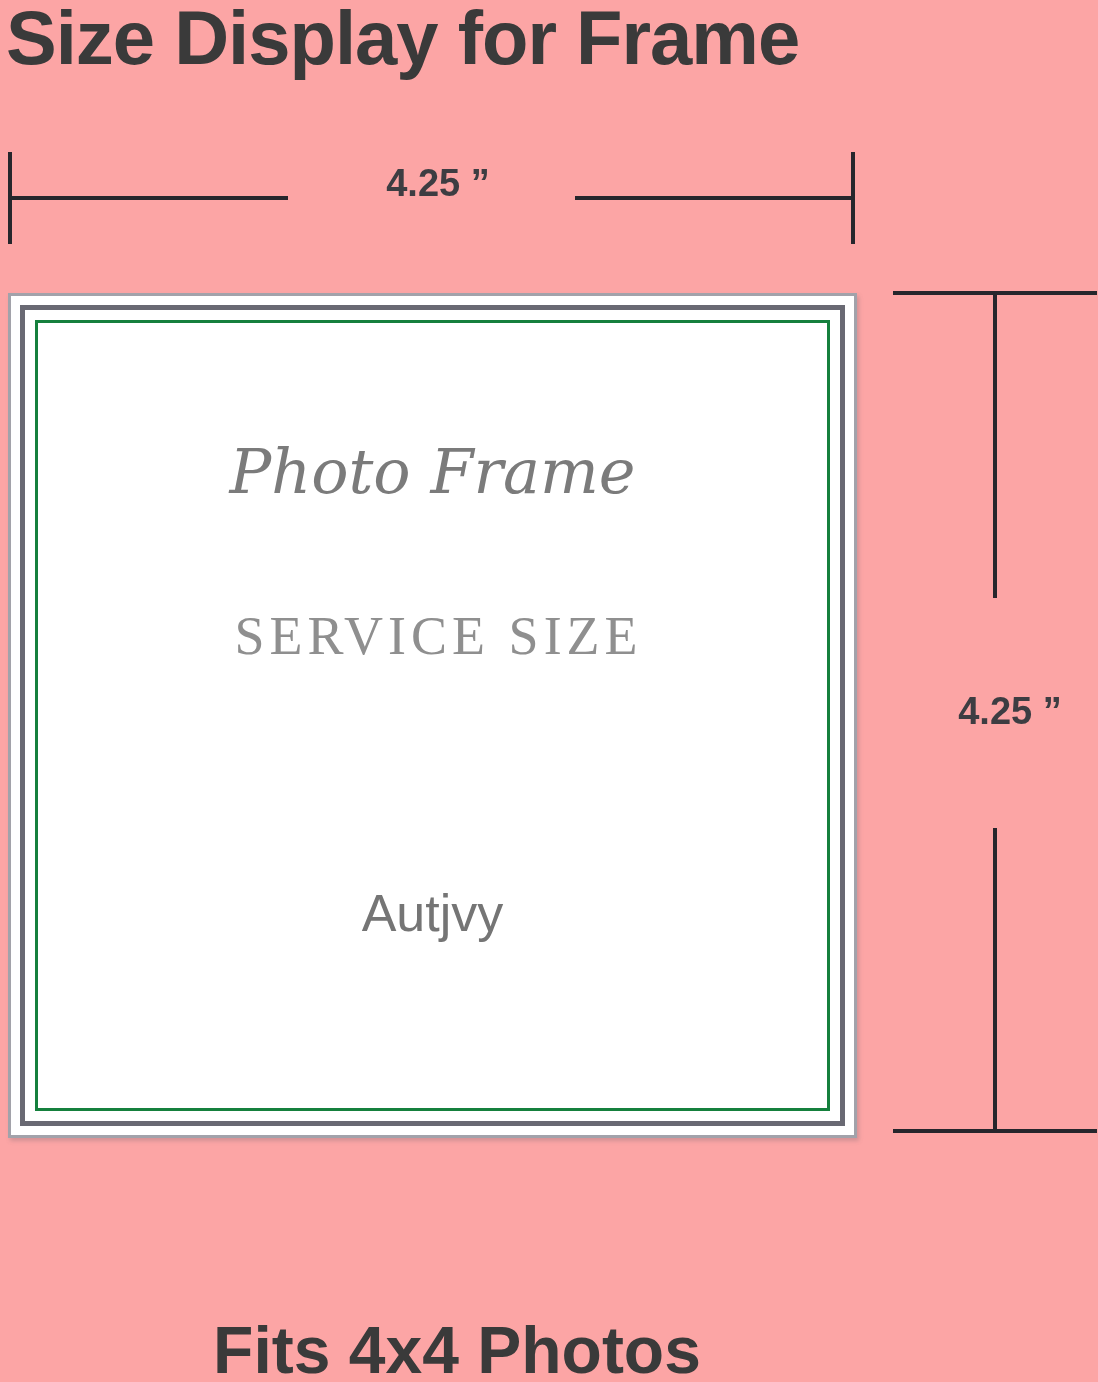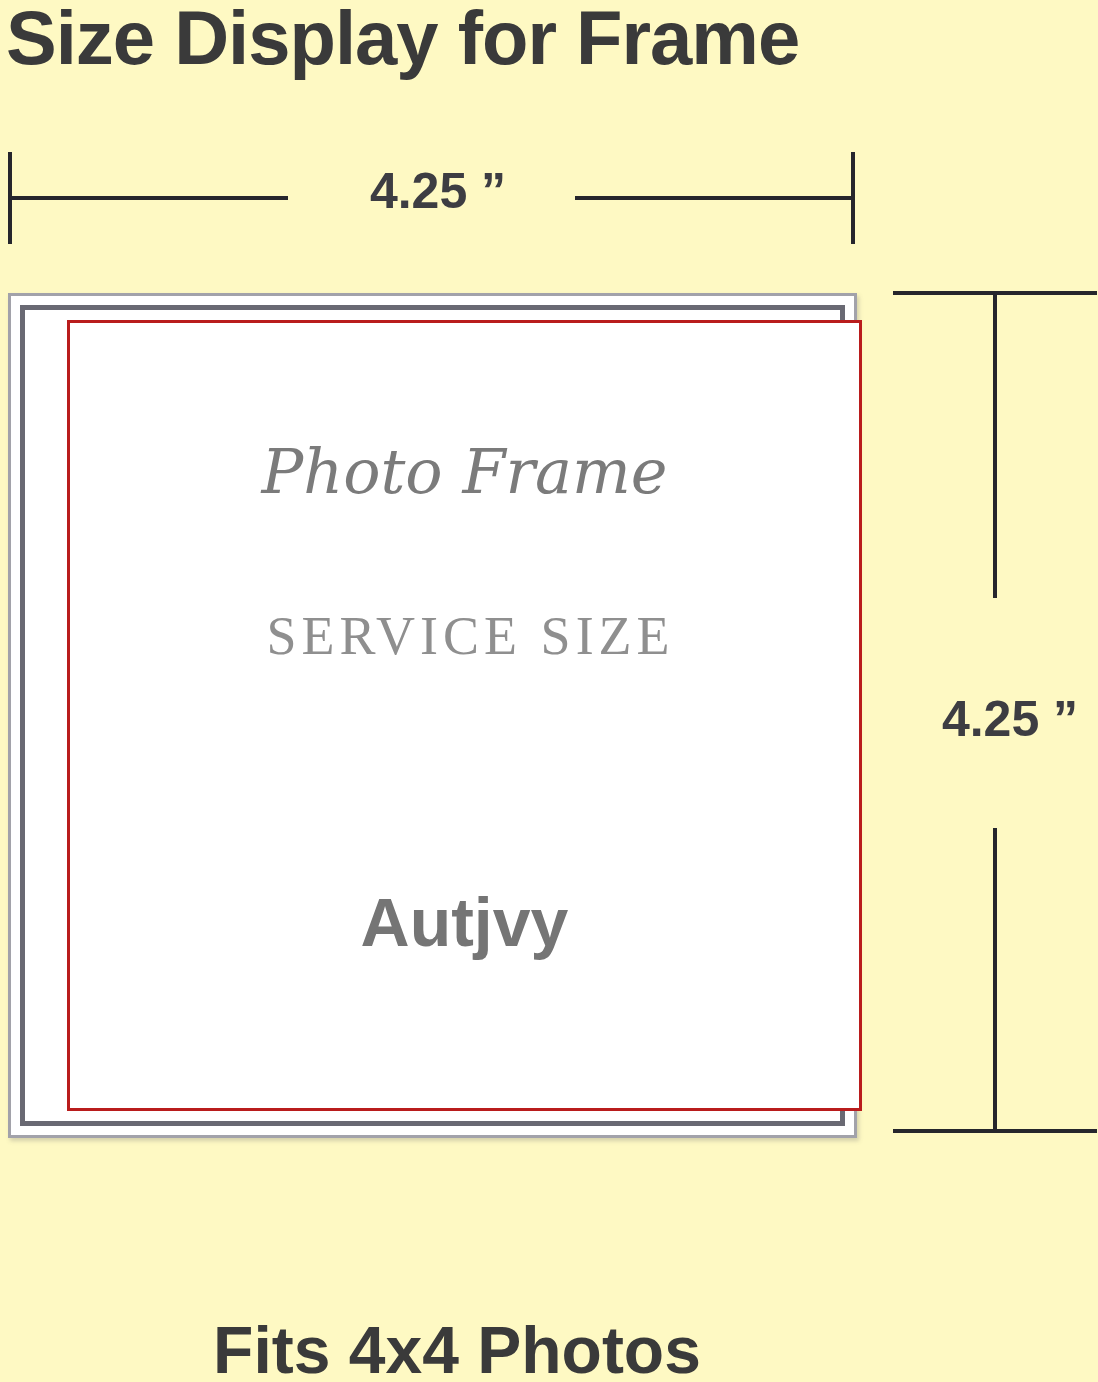--- a/index.html
+++ b/index.html
@@ -1,21 +1,21 @@
 <!DOCTYPE html>
 <html><head>
 <meta charset="utf-8">
 <style>
   * { margin: 0; padding: 0; box-sizing: border-box; }
   html, body { background: #ffffff; }
   .canvas {
     position: relative;
     width: 1098px;
     height: 1382px;
-    background: #fef9c3;
+    background: #fca5a5;
     overflow: hidden;
     font-family: "Liberation Sans", sans-serif;
   }
 
   
   .title {
     position: absolute;
     left: 6px;
     top: -10px;
     font-size: 76px;
@@ -32,21 +32,21 @@
   
   .tick-v { width: 4px; height: 92px; top: 152px; }
   .tick-v.left  { left: 8px; }
   .tick-v.right { left: 851px; }
   .hseg { height: 4px; top: 196px; }
   .hseg.left  { left: 8px;   width: 280px; }
   .hseg.right { left: 575px; width: 280px; }
   .dim-label {
     position: absolute;
     font-weight: bold;
-    font-size: 50px;
+    font-size: 38px;
     color: #3d3d42;
     white-space: nowrap;
     transform: translateX(-50%);
   }
   .dim-label.top { left: 438px; top: 162px; }
 
   
   .tick-h { height: 4px; width: 204px; left: 893px; }
   .tick-h.top    { top: 291px; }
   .tick-h.bottom { top: 1129px; }
@@ -70,44 +70,43 @@
   .frame-mid {
     width: 100%;
     height: 100%;
     border: 5px solid #696973;
     padding: 10px;
   }
   .frame-inner {
     position: relative;
     width: 100%;
     height: 100%;
-    border: 3px solid #b91c1c;
+    border: 3px solid #15803d;
     background: #ffffff;
-    margin-left: 32px;
   }
   .interior-text { position: absolute; width: 100%; text-align: center; white-space: nowrap; }
   .script-text {
     top: 112px;
     font-family: "DejaVu Serif", serif;
     font-style: italic;
     font-size: 62px;
     color: #7b7b7b;
   }
   .service-text {
     top: 282px;
     font-family: "Liberation Serif", serif;
     font-size: 54px;
     letter-spacing: 5px;
     color: #8f8f8f;
     padding-left: 12px;
   }
   .brand-text {
     top: 560px;
-    font-weight: bold;
-    font-size: 68px;
+    font-weight: normal;
+    font-size: 52px;
     color: #757575;
   }
 
   
   .caption {
     position: absolute;
     left: 457px;
     top: 1312px;
     transform: translateX(-50%);
     font-size: 66px;

